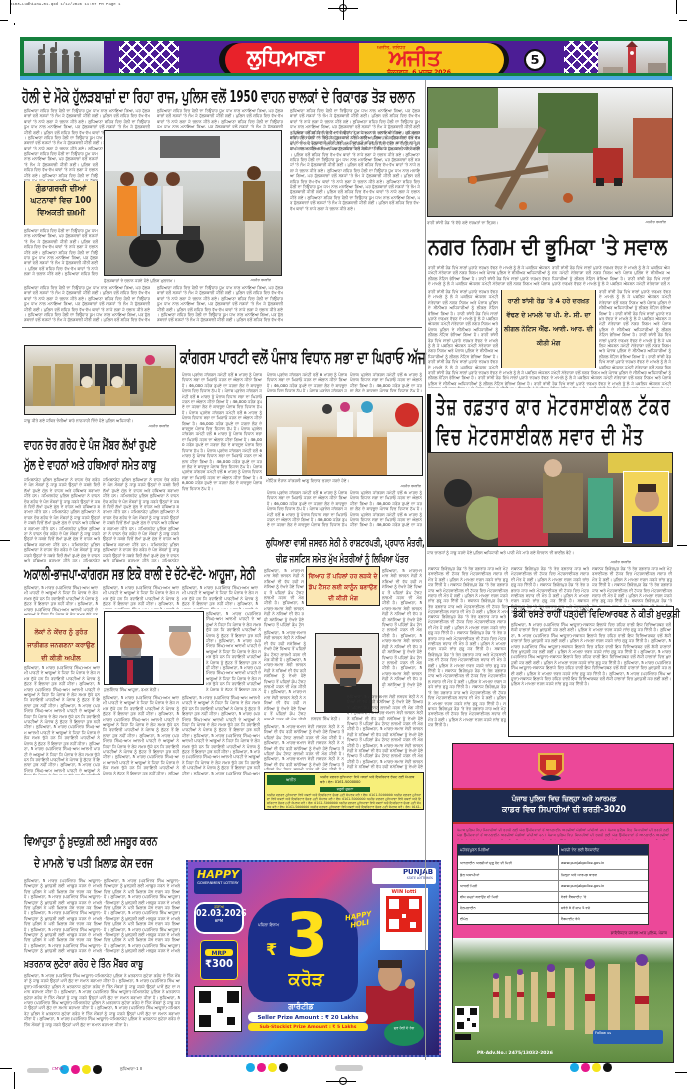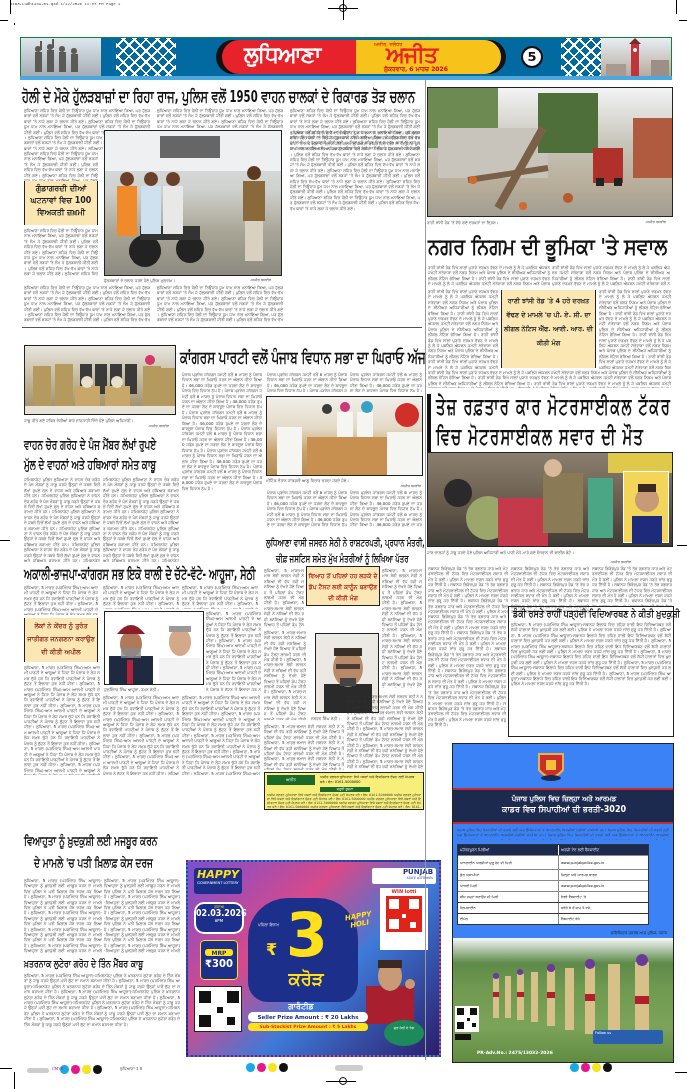--- a/index.html
+++ b/index.html
@@ -4,21 +4,21 @@
 <style>
 *{box-sizing:border-box;margin:0;padding:0}
 html,body{width:687px;height:1089px;background:#fff;overflow:hidden}
 body{position:relative;font-family:"DejaVu Sans",sans-serif;color:#111}
 .abs{position:absolute}
 .slug{left:10px;top:2px;font-size:4px;color:#444;font-family:"Liberation Mono",monospace}
 .reg{width:30px;height:1px;background:#000}
 .regv{width:1px;height:20px;background:#000}
 .circle{width:8px;height:8px;border:1px solid #000;border-radius:50%}
 
-.mast{left:20px;top:37px;width:652px;height:40px;background:#0369a1;border:1px solid #15803d;overflow:hidden}
+.mast{left:20px;top:37px;width:652px;height:40px;background:#4c1d95;border:4px solid #15803d;overflow:hidden}
 .mast .photoL{left:0;top:0;width:80px;height:38px;background:linear-gradient(180deg,#dfe7ee,#a5adb4)}
 .mast .photoR{right:0;top:0;width:70px;height:38px;background:linear-gradient(180deg,#e8eef3,#b7aaa0)}
 .mast .diamonds{top:0;height:38px;width:60px;background:repeating-linear-gradient(45deg,transparent 0 6px,#fff 6px 8px),repeating-linear-gradient(-45deg,transparent 0 6px,#fff 6px 8px)}
 .mast .pill{left:195px;top:2px;width:290px;height:34px;border-radius:17px;background:#111;overflow:hidden}
 .mast .pill .red{left:6px;top:0;width:140px;height:34px;background:#e8222a;border-radius:17px 0 0 17px}
 .mast .pill .yel{left:140px;top:0;width:145px;height:34px;background:#f7c21a;border-radius:0 17px 17px 0}
 .mast .t1{left:28px;top:2px;font-size:22px;font-weight:bold;color:#fff;font-family:"DejaVu Sans",sans-serif;letter-spacing:-1px}
 .mast .t2{left:170px;top:2px;font-size:22px;font-weight:bold;color:#e8222a;letter-spacing:-1px}
 .mast .edition{left:158px;top:1px;font-size:5px;color:#c00}
 .mast .date{left:168px;top:25px;font-size:6px;color:#c00;font-weight:bold}
@@ -175,21 +175,21 @@
 <div class="abs credit" style="left:610px;top:560px">-ਅਜੀਤ ਤਸਵੀਰ</div>
 <div class="abs txt" style="left:428px;top:566px;width:80px;height:48px">ਸਥਾਨਕ ਫ਼ਿਰੋਜ਼ਪੁਰ ਰੋਡ 'ਤੇ ਤੇਜ਼ ਰਫ਼ਤਾਰ ਕਾਰ ਅਤੇ ਮੋਟਰਸਾਈਕਲ ਦੀ ਟੱਕਰ ਵਿਚ ਮੋਟਰਸਾਈਕਲ ਸਵਾਰ ਦੀ ਮੌਤ ਹੋ ਗਈ। ਪੁਲਿਸ ਨੇ ਮਾਮਲਾ ਦਰਜ ਕਰਕੇ ਜਾਂਚ ਸ਼ੁਰੂ ਕਰ ਦਿੱਤੀ ਹੈ। ਸਥਾਨਕ ਫ਼ਿਰੋਜ਼ਪੁਰ ਰੋਡ 'ਤੇ ਤੇਜ਼ ਰਫ਼ਤਾਰ ਕਾਰ ਅਤੇ ਮੋਟਰਸਾਈਕਲ ਦੀ ਟੱਕਰ ਵਿਚ ਮੋਟਰਸਾਈਕਲ ਸਵਾਰ ਦੀ ਮੌਤ ਹੋ ਗਈ। ਪੁਲਿਸ ਨੇ ਮਾਮਲਾ ਦਰਜ ਕਰਕੇ ਜਾਂਚ ਸ਼ੁਰੂ ਕਰ ਦਿੱਤੀ ਹੈ। ਸਥਾਨਕ ਫ਼ਿਰੋਜ਼ਪੁਰ ਰੋਡ 'ਤੇ ਤੇਜ਼ ਰਫ਼ਤਾਰ ਕਾਰ ਅਤੇ ਮੋਟਰਸਾਈਕਲ ਦੀ ਟੱਕਰ ਵਿਚ ਮੋਟਰਸਾਈਕਲ ਸਵਾਰ ਦੀ ਮੌਤ ਹੋ ਗਈ। ਪੁਲਿਸ ਨੇ ਮਾਮਲਾ ਦਰਜ ਕਰਕੇ ਜਾਂਚ ਸ਼ੁਰੂ ਕਰ ਦਿੱਤੀ ਹੈ। ਸਥਾਨਕ ਫ਼ਿਰੋਜ਼ਪੁਰ ਰੋਡ 'ਤੇ ਤੇਜ਼ ਰਫ਼ਤਾਰ ਕਾਰ ਅਤੇ ਮੋਟਰਸਾਈਕਲ ਦੀ ਟੱਕਰ ਵਿਚ ਮੋਟਰਸਾਈਕਲ ਸਵਾਰ ਦੀ ਮੌਤ ਹੋ ਗਈ। ਪੁਲਿਸ ਨੇ ਮਾਮਲਾ ਦਰਜ ਕਰਕੇ ਜਾਂਚ ਸ਼ੁਰੂ ਕਰ ਦਿੱਤੀ ਹੈ। ਸਥਾਨਕ ਫ਼ਿਰੋਜ਼ਪੁਰ ਰੋਡ 'ਤੇ ਤੇਜ਼ ਰਫ਼ਤਾਰ ਕਾਰ ਅਤੇ ਮੋਟਰਸਾਈਕਲ ਦੀ ਟੱਕਰ ਵਿਚ ਮੋਟਰਸਾਈਕਲ ਸਵਾਰ ਦੀ ਮੌਤ ਹੋ ਗਈ। ਪੁਲਿਸ ਨੇ ਮਾਮਲਾ ਦਰਜ ਕਰਕੇ ਜਾਂਚ ਸ਼ੁਰੂ ਕਰ ਦਿੱਤੀ ਹੈ। ਸਥਾਨਕ ਫ਼ਿਰੋਜ਼ਪੁਰ ਰੋਡ 'ਤੇ ਤੇਜ਼ ਰਫ਼ਤਾਰ ਕਾਰ ਅਤੇ ਮੋਟਰਸਾਈਕਲ ਦੀ ਟੱਕਰ ਵਿਚ ਮੋਟਰਸਾਈਕਲ ਸਵਾਰ ਦੀ ਮੌਤ ਹੋ ਗਈ। ਪੁਲਿਸ ਨੇ ਮਾਮਲਾ ਦਰਜ ਕਰਕੇ ਜਾਂਚ ਸ਼ੁਰੂ ਕਰ ਦਿੱਤੀ ਹੈ। </div>
 <div class="abs txt" style="left:511px;top:566px;width:78px;height:48px">ਸਥਾਨਕ ਫ਼ਿਰੋਜ਼ਪੁਰ ਰੋਡ 'ਤੇ ਤੇਜ਼ ਰਫ਼ਤਾਰ ਕਾਰ ਅਤੇ ਮੋਟਰਸਾਈਕਲ ਦੀ ਟੱਕਰ ਵਿਚ ਮੋਟਰਸਾਈਕਲ ਸਵਾਰ ਦੀ ਮੌਤ ਹੋ ਗਈ। ਪੁਲਿਸ ਨੇ ਮਾਮਲਾ ਦਰਜ ਕਰਕੇ ਜਾਂਚ ਸ਼ੁਰੂ ਕਰ ਦਿੱਤੀ ਹੈ। ਸਥਾਨਕ ਫ਼ਿਰੋਜ਼ਪੁਰ ਰੋਡ 'ਤੇ ਤੇਜ਼ ਰਫ਼ਤਾਰ ਕਾਰ ਅਤੇ ਮੋਟਰਸਾਈਕਲ ਦੀ ਟੱਕਰ ਵਿਚ ਮੋਟਰਸਾਈਕਲ ਸਵਾਰ ਦੀ ਮੌਤ ਹੋ ਗਈ। ਪੁਲਿਸ ਨੇ ਮਾਮਲਾ ਦਰਜ ਕਰਕੇ ਜਾਂਚ ਸ਼ੁਰੂ ਕਰ ਦਿੱਤੀ ਹੈ। ਸਥਾਨਕ ਫ਼ਿਰੋਜ਼ਪੁਰ ਰੋਡ 'ਤੇ ਤੇਜ਼ ਰਫ਼ਤਾਰ ਕਾਰ ਅਤੇ ਮੋਟਰਸਾਈਕਲ ਦੀ ਟੱਕਰ ਵਿਚ ਮੋਟਰਸਾਈਕਲ ਸਵਾਰ ਦੀ ਮੌਤ ਹੋ ਗਈ। ਪੁਲਿਸ ਨੇ ਮਾਮਲਾ ਦਰਜ ਕਰਕੇ ਜਾਂਚ ਸ਼ੁਰੂ ਕਰ ਦਿੱਤੀ ਹੈ। ਸਥਾਨਕ ਫ਼ਿਰੋਜ਼ਪੁਰ ਰੋਡ 'ਤੇ ਤੇਜ਼ ਰਫ਼ਤਾਰ ਕਾਰ ਅਤੇ ਮੋਟਰਸਾਈਕਲ ਦੀ ਟੱਕਰ ਵਿਚ ਮੋਟਰਸਾਈਕਲ ਸਵਾਰ ਦੀ ਮੌਤ ਹੋ ਗਈ। ਪੁਲਿਸ ਨੇ ਮਾਮਲਾ ਦਰਜ ਕਰਕੇ ਜਾਂਚ ਸ਼ੁਰੂ ਕਰ ਦਿੱਤੀ ਹੈ। ਸਥਾਨਕ ਫ਼ਿਰੋਜ਼ਪੁਰ ਰੋਡ 'ਤੇ ਤੇਜ਼ ਰਫ਼ਤਾਰ ਕਾਰ ਅਤੇ ਮੋਟਰਸਾਈਕਲ ਦੀ ਟੱਕਰ ਵਿਚ ਮੋਟਰਸਾਈਕਲ ਸਵਾਰ ਦੀ ਮੌਤ ਹੋ ਗਈ। ਪੁਲਿਸ ਨੇ ਮਾਮਲਾ ਦਰਜ ਕਰਕੇ ਜਾਂਚ ਸ਼ੁਰੂ ਕਰ ਦਿੱਤੀ ਹੈ। ਸਥਾਨਕ ਫ਼ਿਰੋਜ਼ਪੁਰ ਰੋਡ 'ਤੇ ਤੇਜ਼ ਰਫ਼ਤਾਰ ਕਾਰ ਅਤੇ ਮੋਟਰਸਾਈਕਲ ਦੀ ਟੱਕਰ ਵਿਚ ਮੋਟਰਸਾਈਕਲ ਸਵਾਰ ਦੀ ਮੌਤ ਹੋ ਗਈ। ਪੁਲਿਸ ਨੇ ਮਾਮਲਾ ਦਰਜ ਕਰਕੇ ਜਾਂਚ ਸ਼ੁਰੂ ਕਰ ਦਿੱਤੀ ਹੈ। </div>
 <div class="abs txt" style="left:592px;top:566px;width:80px;height:40px">ਸਥਾਨਕ ਫ਼ਿਰੋਜ਼ਪੁਰ ਰੋਡ 'ਤੇ ਤੇਜ਼ ਰਫ਼ਤਾਰ ਕਾਰ ਅਤੇ ਮੋਟਰਸਾਈਕਲ ਦੀ ਟੱਕਰ ਵਿਚ ਮੋਟਰਸਾਈਕਲ ਸਵਾਰ ਦੀ ਮੌਤ ਹੋ ਗਈ। ਪੁਲਿਸ ਨੇ ਮਾਮਲਾ ਦਰਜ ਕਰਕੇ ਜਾਂਚ ਸ਼ੁਰੂ ਕਰ ਦਿੱਤੀ ਹੈ। ਸਥਾਨਕ ਫ਼ਿਰੋਜ਼ਪੁਰ ਰੋਡ 'ਤੇ ਤੇਜ਼ ਰਫ਼ਤਾਰ ਕਾਰ ਅਤੇ ਮੋਟਰਸਾਈਕਲ ਦੀ ਟੱਕਰ ਵਿਚ ਮੋਟਰਸਾਈਕਲ ਸਵਾਰ ਦੀ ਮੌਤ ਹੋ ਗਈ। ਪੁਲਿਸ ਨੇ ਮਾਮਲਾ ਦਰਜ ਕਰਕੇ ਜਾਂਚ ਸ਼ੁਰੂ ਕਰ ਦਿੱਤੀ ਹੈ। ਸਥਾਨਕ ਫ਼ਿਰੋਜ਼ਪੁਰ ਰੋਡ 'ਤੇ ਤੇਜ਼ ਰਫ਼ਤਾਰ ਕਾਰ ਅਤੇ ਮੋਟਰਸਾਈਕਲ ਦੀ ਟੱਕਰ ਵਿਚ ਮੋਟਰਸਾਈਕਲ ਸਵਾਰ ਦੀ ਮੌਤ ਹੋ ਗਈ। ਪੁਲਿਸ ਨੇ ਮਾਮਲਾ ਦਰਜ ਕਰਕੇ ਜਾਂਚ ਸ਼ੁਰੂ ਕਰ ਦਿੱਤੀ ਹੈ। ਸਥਾਨਕ ਫ਼ਿਰੋਜ਼ਪੁਰ ਰੋਡ 'ਤੇ ਤੇਜ਼ ਰਫ਼ਤਾਰ ਕਾਰ ਅਤੇ ਮੋਟਰਸਾਈਕਲ ਦੀ ਟੱਕਰ ਵਿਚ ਮੋਟਰਸਾਈਕਲ ਸਵਾਰ ਦੀ ਮੌਤ ਹੋ ਗਈ। ਪੁਲਿਸ ਨੇ ਮਾਮਲਾ ਦਰਜ ਕਰਕੇ ਜਾਂਚ ਸ਼ੁਰੂ ਕਰ ਦਿੱਤੀ ਹੈ। ਸਥਾਨਕ ਫ਼ਿਰੋਜ਼ਪੁਰ ਰੋਡ 'ਤੇ ਤੇਜ਼ ਰਫ਼ਤਾਰ ਕਾਰ ਅਤੇ ਮੋਟਰਸਾਈਕਲ ਦੀ ਟੱਕਰ ਵਿਚ ਮੋਟਰਸਾਈਕਲ ਸਵਾਰ ਦੀ ਮੌਤ ਹੋ ਗਈ। ਪੁਲਿਸ ਨੇ ਮਾਮਲਾ ਦਰਜ ਕਰਕੇ ਜਾਂਚ ਸ਼ੁਰੂ ਕਰ ਦਿੱਤੀ ਹੈ। ਸਥਾਨਕ ਫ਼ਿਰੋਜ਼ਪੁਰ ਰੋਡ 'ਤੇ ਤੇਜ਼ ਰਫ਼ਤਾਰ ਕਾਰ ਅਤੇ ਮੋਟਰਸਾਈਕਲ ਦੀ ਟੱਕਰ ਵਿਚ ਮੋਟਰਸਾਈਕਲ ਸਵਾਰ ਦੀ ਮੌਤ ਹੋ ਗਈ। ਪੁਲਿਸ ਨੇ ਮਾਮਲਾ ਦਰਜ ਕਰਕੇ ਜਾਂਚ ਸ਼ੁਰੂ ਕਰ ਦਿੱਤੀ ਹੈ। </div>
 
 <div class="abs box" style="left:508px;top:606px;width:166px;height:131px"></div>
 <div class="abs hl" style="left:513px;top:608px;font-size:10px;transform:scaleX(0.8)">ਡੰਕੀ ਰਸਤੇ ਰਾਹੀਂ ਪੜ੍ਹਦੀ ਵਿਦਿਆਰਥਣ ਨੇ ਕੀਤੀ ਖ਼ੁਦਕੁਸ਼ੀ</div>
 <div class="abs txt" style="left:511px;top:622px;width:160px;height:112px">ਲੁਧਿਆਣਾ, 5 ਮਾਰਚ (ਪਰਮਿੰਦਰ ਸਿੰਘ ਆਹੂਜਾ)-ਸਥਾਨਕ ਇਲਾਕੇ ਵਿਚ ਰਹਿਣ ਵਾਲੀ ਇਕ ਵਿਦਿਆਰਥਣ ਵਲੋਂ ਸ਼ੱਕੀ ਹਾਲਾਤਾਂ ਵਿਚ ਖ਼ੁਦਕੁਸ਼ੀ ਕਰ ਲਈ ਗਈ। ਪੁਲਿਸ ਨੇ ਮਾਮਲਾ ਦਰਜ ਕਰਕੇ ਜਾਂਚ ਸ਼ੁਰੂ ਕਰ ਦਿੱਤੀ ਹੈ। ਲੁਧਿਆਣਾ, 5 ਮਾਰਚ (ਪਰਮਿੰਦਰ ਸਿੰਘ ਆਹੂਜਾ)-ਸਥਾਨਕ ਇਲਾਕੇ ਵਿਚ ਰਹਿਣ ਵਾਲੀ ਇਕ ਵਿਦਿਆਰਥਣ ਵਲੋਂ ਸ਼ੱਕੀ ਹਾਲਾਤਾਂ ਵਿਚ ਖ਼ੁਦਕੁਸ਼ੀ ਕਰ ਲਈ ਗਈ। ਪੁਲਿਸ ਨੇ ਮਾਮਲਾ ਦਰਜ ਕਰਕੇ ਜਾਂਚ ਸ਼ੁਰੂ ਕਰ ਦਿੱਤੀ ਹੈ। ਲੁਧਿਆਣਾ, 5 ਮਾਰਚ (ਪਰਮਿੰਦਰ ਸਿੰਘ ਆਹੂਜਾ)-ਸਥਾਨਕ ਇਲਾਕੇ ਵਿਚ ਰਹਿਣ ਵਾਲੀ ਇਕ ਵਿਦਿਆਰਥਣ ਵਲੋਂ ਸ਼ੱਕੀ ਹਾਲਾਤਾਂ ਵਿਚ ਖ਼ੁਦਕੁਸ਼ੀ ਕਰ ਲਈ ਗਈ। ਪੁਲਿਸ ਨੇ ਮਾਮਲਾ ਦਰਜ ਕਰਕੇ ਜਾਂਚ ਸ਼ੁਰੂ ਕਰ ਦਿੱਤੀ ਹੈ। ਲੁਧਿਆਣਾ, 5 ਮਾਰਚ (ਪਰਮਿੰਦਰ ਸਿੰਘ ਆਹੂਜਾ)-ਸਥਾਨਕ ਇਲਾਕੇ ਵਿਚ ਰਹਿਣ ਵਾਲੀ ਇਕ ਵਿਦਿਆਰਥਣ ਵਲੋਂ ਸ਼ੱਕੀ ਹਾਲਾਤਾਂ ਵਿਚ ਖ਼ੁਦਕੁਸ਼ੀ ਕਰ ਲਈ ਗਈ। ਪੁਲਿਸ ਨੇ ਮਾਮਲਾ ਦਰਜ ਕਰਕੇ ਜਾਂਚ ਸ਼ੁਰੂ ਕਰ ਦਿੱਤੀ ਹੈ। ਲੁਧਿਆਣਾ, 5 ਮਾਰਚ (ਪਰਮਿੰਦਰ ਸਿੰਘ ਆਹੂਜਾ)-ਸਥਾਨਕ ਇਲਾਕੇ ਵਿਚ ਰਹਿਣ ਵਾਲੀ ਇਕ ਵਿਦਿਆਰਥਣ ਵਲੋਂ ਸ਼ੱਕੀ ਹਾਲਾਤਾਂ ਵਿਚ ਖ਼ੁਦਕੁਸ਼ੀ ਕਰ ਲਈ ਗਈ। ਪੁਲਿਸ ਨੇ ਮਾਮਲਾ ਦਰਜ ਕਰਕੇ ਜਾਂਚ ਸ਼ੁਰੂ ਕਰ ਦਿੱਤੀ ਹੈ। ਲੁਧਿਆਣਾ, 5 ਮਾਰਚ (ਪਰਮਿੰਦਰ ਸਿੰਘ ਆਹੂਜਾ)-ਸਥਾਨਕ ਇਲਾਕੇ ਵਿਚ ਰਹਿਣ ਵਾਲੀ ਇਕ ਵਿਦਿਆਰਥਣ ਵਲੋਂ ਸ਼ੱਕੀ ਹਾਲਾਤਾਂ ਵਿਚ ਖ਼ੁਦਕੁਸ਼ੀ ਕਰ ਲਈ ਗਈ। ਪੁਲਿਸ ਨੇ ਮਾਮਲਾ ਦਰਜ ਕਰਕੇ ਜਾਂਚ ਸ਼ੁਰੂ ਕਰ ਦਿੱਤੀ ਹੈ। </div>
 <div class="abs txt" style="left:428px;top:614px;width:78px;height:120px">ਸਥਾਨਕ ਫ਼ਿਰੋਜ਼ਪੁਰ ਰੋਡ 'ਤੇ ਤੇਜ਼ ਰਫ਼ਤਾਰ ਕਾਰ ਅਤੇ ਮੋਟਰਸਾਈਕਲ ਦੀ ਟੱਕਰ ਵਿਚ ਮੋਟਰਸਾਈਕਲ ਸਵਾਰ ਦੀ ਮੌਤ ਹੋ ਗਈ। ਪੁਲਿਸ ਨੇ ਮਾਮਲਾ ਦਰਜ ਕਰਕੇ ਜਾਂਚ ਸ਼ੁਰੂ ਕਰ ਦਿੱਤੀ ਹੈ। ਸਥਾਨਕ ਫ਼ਿਰੋਜ਼ਪੁਰ ਰੋਡ 'ਤੇ ਤੇਜ਼ ਰਫ਼ਤਾਰ ਕਾਰ ਅਤੇ ਮੋਟਰਸਾਈਕਲ ਦੀ ਟੱਕਰ ਵਿਚ ਮੋਟਰਸਾਈਕਲ ਸਵਾਰ ਦੀ ਮੌਤ ਹੋ ਗਈ। ਪੁਲਿਸ ਨੇ ਮਾਮਲਾ ਦਰਜ ਕਰਕੇ ਜਾਂਚ ਸ਼ੁਰੂ ਕਰ ਦਿੱਤੀ ਹੈ। ਸਥਾਨਕ ਫ਼ਿਰੋਜ਼ਪੁਰ ਰੋਡ 'ਤੇ ਤੇਜ਼ ਰਫ਼ਤਾਰ ਕਾਰ ਅਤੇ ਮੋਟਰਸਾਈਕਲ ਦੀ ਟੱਕਰ ਵਿਚ ਮੋਟਰਸਾਈਕਲ ਸਵਾਰ ਦੀ ਮੌਤ ਹੋ ਗਈ। ਪੁਲਿਸ ਨੇ ਮਾਮਲਾ ਦਰਜ ਕਰਕੇ ਜਾਂਚ ਸ਼ੁਰੂ ਕਰ ਦਿੱਤੀ ਹੈ। ਸਥਾਨਕ ਫ਼ਿਰੋਜ਼ਪੁਰ ਰੋਡ 'ਤੇ ਤੇਜ਼ ਰਫ਼ਤਾਰ ਕਾਰ ਅਤੇ ਮੋਟਰਸਾਈਕਲ ਦੀ ਟੱਕਰ ਵਿਚ ਮੋਟਰਸਾਈਕਲ ਸਵਾਰ ਦੀ ਮੌਤ ਹੋ ਗਈ। ਪੁਲਿਸ ਨੇ ਮਾਮਲਾ ਦਰਜ ਕਰਕੇ ਜਾਂਚ ਸ਼ੁਰੂ ਕਰ ਦਿੱਤੀ ਹੈ। ਸਥਾਨਕ ਫ਼ਿਰੋਜ਼ਪੁਰ ਰੋਡ 'ਤੇ ਤੇਜ਼ ਰਫ਼ਤਾਰ ਕਾਰ ਅਤੇ ਮੋਟਰਸਾਈਕਲ ਦੀ ਟੱਕਰ ਵਿਚ ਮੋਟਰਸਾਈਕਲ ਸਵਾਰ ਦੀ ਮੌਤ ਹੋ ਗਈ। ਪੁਲਿਸ ਨੇ ਮਾਮਲਾ ਦਰਜ ਕਰਕੇ ਜਾਂਚ ਸ਼ੁਰੂ ਕਰ ਦਿੱਤੀ ਹੈ। ਸਥਾਨਕ ਫ਼ਿਰੋਜ਼ਪੁਰ ਰੋਡ 'ਤੇ ਤੇਜ਼ ਰਫ਼ਤਾਰ ਕਾਰ ਅਤੇ ਮੋਟਰਸਾਈਕਲ ਦੀ ਟੱਕਰ ਵਿਚ ਮੋਟਰਸਾਈਕਲ ਸਵਾਰ ਦੀ ਮੌਤ ਹੋ ਗਈ। ਪੁਲਿਸ ਨੇ ਮਾਮਲਾ ਦਰਜ ਕਰਕੇ ਜਾਂਚ ਸ਼ੁਰੂ ਕਰ ਦਿੱਤੀ ਹੈ। </div>
 
-<div class="abs ad" style="left:452px;top:743px;width:222px;height:320px;background:#3b82f6;border:1px solid #222">
+<div class="abs ad" style="left:452px;top:743px;width:222px;height:320px;background:#ec4899;border:1px solid #222">
   <svg class="abs" style="left:84px;top:6px" width="28" height="34">
     <path d="M2 4 L26 4 L26 20 Q14 34 2 20 Z" fill="#c8302a" stroke="#e8b14a" stroke-width="2"></path>
     <rect x="9" y="10" width="10" height="10" fill="#f3c13a"></rect>
       <ellipse cx="14" cy="28" rx="10" ry="3" fill="#1d2a4f"></ellipse>
   </svg>
   <div class="abs" style="left:0;top:44px;width:222px;height:2px;background:#c72b2b"></div>
   <div class="abs" style="left:0;top:46px;width:222px;height:32px;background:#1d2a4f">
     <div style="color:#fff;font-size:7px;font-weight:bold;text-align:center;margin-top:5px">ਪੰਜਾਬ ਪੁਲਿਸ ਵਿਚ ਜ਼ਿਲ੍ਹਾ ਅਤੇ ਆਰਮਡ</div>
     <div style="color:#fff;font-size:8px;font-weight:bold;text-align:center;margin-top:2px">ਕਾਡਰ ਵਿਚ ਸਿਪਾਹੀਆਂ ਦੀ ਭਰਤੀ-3020</div>
   </div>
@@ -340,21 +340,21 @@
     </svg>
 </div>
 <div class="abs cap" style="left:311px;top:716px">ਜਸਵਨ ਸਿੰਘ ਸੇਠੀ।</div>
 <div class="abs txt" style="left:264px;top:724px;width:80px;height:46px">ਲੁਧਿਆਣਾ, 5 ਮਾਰਚ-ਸਮਾਜ ਸੇਵੀ ਜਸਵਨ ਸੇਠੀ ਨੇ ਨਸ਼ਿਆਂ ਦੀ ਵੱਧ ਰਹੀ ਸਮੱਸਿਆ ਨੂੰ ਦੇਖਦੇ ਹੋਏ ਵਿਆਹ ਤੋਂ ਪਹਿਲਾਂ ਡੋਪ ਟੈਸਟ ਲਾਜ਼ਮੀ ਕਰਨ ਦੀ ਮੰਗ ਕੀਤੀ ਹੈ। ਲੁਧਿਆਣਾ, 5 ਮਾਰਚ-ਸਮਾਜ ਸੇਵੀ ਜਸਵਨ ਸੇਠੀ ਨੇ ਨਸ਼ਿਆਂ ਦੀ ਵੱਧ ਰਹੀ ਸਮੱਸਿਆ ਨੂੰ ਦੇਖਦੇ ਹੋਏ ਵਿਆਹ ਤੋਂ ਪਹਿਲਾਂ ਡੋਪ ਟੈਸਟ ਲਾਜ਼ਮੀ ਕਰਨ ਦੀ ਮੰਗ ਕੀਤੀ ਹੈ। ਲੁਧਿਆਣਾ, 5 ਮਾਰਚ-ਸਮਾਜ ਸੇਵੀ ਜਸਵਨ ਸੇਠੀ ਨੇ ਨਸ਼ਿਆਂ ਦੀ ਵੱਧ ਰਹੀ ਸਮੱਸਿਆ ਨੂੰ ਦੇਖਦੇ ਹੋਏ ਵਿਆਹ ਤੋਂ ਪਹਿਲਾਂ ਡੋਪ ਟੈਸਟ ਲਾਜ਼ਮੀ ਕਰਨ ਦੀ ਮੰਗ ਕੀਤੀ ਹੈ। ਲੁਧਿਆਣਾ, 5 ਮਾਰਚ-ਸਮਾਜ ਸੇਵੀ ਜਸਵਨ ਸੇਠੀ ਨੇ ਨਸ਼ਿਆਂ ਦੀ ਵੱਧ ਰਹੀ ਸਮੱਸਿਆ ਨੂੰ ਦੇਖਦੇ ਹੋਏ ਵਿਆਹ ਤੋਂ ਪਹਿਲਾਂ ਡੋਪ ਟੈਸਟ ਲਾਜ਼ਮੀ ਕਰਨ ਦੀ ਮੰਗ ਕੀਤੀ ਹੈ। ਲੁਧਿਆਣਾ, 5 ਮਾਰਚ-ਸਮਾਜ ਸੇਵੀ ਜਸਵਨ ਸੇਠੀ ਨੇ ਨਸ਼ਿਆਂ ਦੀ ਵੱਧ ਰਹੀ ਸਮੱਸਿਆ ਨੂੰ ਦੇਖਦੇ ਹੋਏ ਵਿਆਹ ਤੋਂ ਪਹਿਲਾਂ ਡੋਪ ਟੈਸਟ ਲਾਜ਼ਮੀ ਕਰਨ ਦੀ ਮੰਗ ਕੀਤੀ ਹੈ। ਲੁਧਿਆਣਾ, 5 ਮਾਰਚ-ਸਮਾਜ ਸੇਵੀ ਜਸਵਨ ਸੇਠੀ ਨੇ ਨਸ਼ਿਆਂ ਦੀ ਵੱਧ ਰਹੀ ਸਮੱਸਿਆ ਨੂੰ ਦੇਖਦੇ ਹੋਏ ਵਿਆਹ ਤੋਂ ਪਹਿਲਾਂ ਡੋਪ ਟੈਸਟ ਲਾਜ਼ਮੀ ਕਰਨ ਦੀ ਮੰਗ ਕੀਤੀ ਹੈ। </div>
 <div class="abs txt" style="left:347px;top:694px;width:76px;height:76px">ਲੁਧਿਆਣਾ, 5 ਮਾਰਚ-ਸਮਾਜ ਸੇਵੀ ਜਸਵਨ ਸੇਠੀ ਨੇ ਨਸ਼ਿਆਂ ਦੀ ਵੱਧ ਰਹੀ ਸਮੱਸਿਆ ਨੂੰ ਦੇਖਦੇ ਹੋਏ ਵਿਆਹ ਤੋਂ ਪਹਿਲਾਂ ਡੋਪ ਟੈਸਟ ਲਾਜ਼ਮੀ ਕਰਨ ਦੀ ਮੰਗ ਕੀਤੀ ਹੈ। ਲੁਧਿਆਣਾ, 5 ਮਾਰਚ-ਸਮਾਜ ਸੇਵੀ ਜਸਵਨ ਸੇਠੀ ਨੇ ਨਸ਼ਿਆਂ ਦੀ ਵੱਧ ਰਹੀ ਸਮੱਸਿਆ ਨੂੰ ਦੇਖਦੇ ਹੋਏ ਵਿਆਹ ਤੋਂ ਪਹਿਲਾਂ ਡੋਪ ਟੈਸਟ ਲਾਜ਼ਮੀ ਕਰਨ ਦੀ ਮੰਗ ਕੀਤੀ ਹੈ। ਲੁਧਿਆਣਾ, 5 ਮਾਰਚ-ਸਮਾਜ ਸੇਵੀ ਜਸਵਨ ਸੇਠੀ ਨੇ ਨਸ਼ਿਆਂ ਦੀ ਵੱਧ ਰਹੀ ਸਮੱਸਿਆ ਨੂੰ ਦੇਖਦੇ ਹੋਏ ਵਿਆਹ ਤੋਂ ਪਹਿਲਾਂ ਡੋਪ ਟੈਸਟ ਲਾਜ਼ਮੀ ਕਰਨ ਦੀ ਮੰਗ ਕੀਤੀ ਹੈ। ਲੁਧਿਆਣਾ, 5 ਮਾਰਚ-ਸਮਾਜ ਸੇਵੀ ਜਸਵਨ ਸੇਠੀ ਨੇ ਨਸ਼ਿਆਂ ਦੀ ਵੱਧ ਰਹੀ ਸਮੱਸਿਆ ਨੂੰ ਦੇਖਦੇ ਹੋਏ ਵਿਆਹ ਤੋਂ ਪਹਿਲਾਂ ਡੋਪ ਟੈਸਟ ਲਾਜ਼ਮੀ ਕਰਨ ਦੀ ਮੰਗ ਕੀਤੀ ਹੈ। ਲੁਧਿਆਣਾ, 5 ਮਾਰਚ-ਸਮਾਜ ਸੇਵੀ ਜਸਵਨ ਸੇਠੀ ਨੇ ਨਸ਼ਿਆਂ ਦੀ ਵੱਧ ਰਹੀ ਸਮੱਸਿਆ ਨੂੰ ਦੇਖਦੇ ਹੋਏ ਵਿਆਹ ਤੋਂ ਪਹਿਲਾਂ ਡੋਪ ਟੈਸਟ ਲਾਜ਼ਮੀ ਕਰਨ ਦੀ ਮੰਗ ਕੀਤੀ ਹੈ। ਲੁਧਿਆਣਾ, 5 ਮਾਰਚ-ਸਮਾਜ ਸੇਵੀ ਜਸਵਨ ਸੇਠੀ ਨੇ ਨਸ਼ਿਆਂ ਦੀ ਵੱਧ ਰਹੀ ਸਮੱਸਿਆ ਨੂੰ ਦੇਖਦੇ ਹੋਏ ਵਿਆਹ ਤੋਂ ਪਹਿਲਾਂ ਡੋਪ ਟੈਸਟ ਲਾਜ਼ਮੀ ਕਰਨ ਦੀ ਮੰਗ ਕੀਤੀ ਹੈ। </div>
 
 <div class="abs hl" style="left:24px;top:565px;font-size:15px;transform:scaleX(0.63)">ਅਕਾਲੀ-ਭਾਜਪਾ-ਕਾਂਗਰਸ ਸਭ ਇਕੋ ਥਾਲੀ ਦੇ ਚੱਟੇ-ਵੱਟੇ- ਆਹੂਜਾ, ਸੇਠੀ</div>
 <div class="abs txt" style="left:24px;top:585px;width:74px;height:30px">ਲੁਧਿਆਣਾ, 5 ਮਾਰਚ (ਪਰਮਿੰਦਰ ਸਿੰਘ)-ਆਮ ਆਦਮੀ ਪਾਰਟੀ ਦੇ ਆਗੂਆਂ ਨੇ ਕਿਹਾ ਕਿ ਪੰਜਾਬ ਦੇ ਲੋਕ ਸਮਝ ਚੁੱਕੇ ਹਨ ਕਿ ਰਵਾਇਤੀ ਪਾਰਟੀਆਂ ਨੇ ਪੰਜਾਬ ਨੂੰ ਲੁੱਟਣ ਤੋਂ ਇਲਾਵਾ ਕੁਝ ਨਹੀਂ ਕੀਤਾ। ਲੁਧਿਆਣਾ, 5 ਮਾਰਚ (ਪਰਮਿੰਦਰ ਸਿੰਘ)-ਆਮ ਆਦਮੀ ਪਾਰਟੀ ਦੇ ਆਗੂਆਂ ਨੇ ਕਿਹਾ ਕਿ ਪੰਜਾਬ ਦੇ ਲੋਕ ਸਮਝ ਚੁੱਕੇ ਹਨ ਕਿ ਰਵਾਇਤੀ ਪਾਰਟੀਆਂ ਨੇ ਪੰਜਾਬ ਨੂੰ ਲੁੱਟਣ ਤੋਂ ਇਲਾਵਾ ਕੁਝ ਨਹੀਂ ਕੀਤਾ। ਲੁਧਿਆਣਾ, 5 ਮਾਰਚ (ਪਰਮਿੰਦਰ ਸਿੰਘ)-ਆਮ ਆਦਮੀ ਪਾਰਟੀ ਦੇ ਆਗੂਆਂ ਨੇ ਕਿਹਾ ਕਿ ਪੰਜਾਬ ਦੇ ਲੋਕ ਸਮਝ ਚੁੱਕੇ ਹਨ ਕਿ ਰਵਾਇਤੀ ਪਾਰਟੀਆਂ ਨੇ ਪੰਜਾਬ ਨੂੰ ਲੁੱਟਣ ਤੋਂ ਇਲਾਵਾ ਕੁਝ ਨਹੀਂ ਕੀਤਾ। ਲੁਧਿਆਣਾ, 5 ਮਾਰਚ (ਪਰਮਿੰਦਰ ਸਿੰਘ)-ਆਮ ਆਦਮੀ ਪਾਰਟੀ ਦੇ ਆਗੂਆਂ ਨੇ ਕਿਹਾ ਕਿ ਪੰਜਾਬ ਦੇ ਲੋਕ ਸਮਝ ਚੁੱਕੇ ਹਨ ਕਿ ਰਵਾਇਤੀ ਪਾਰਟੀਆਂ ਨੇ ਪੰਜਾਬ ਨੂੰ ਲੁੱਟਣ ਤੋਂ ਇਲਾਵਾ ਕੁਝ ਨਹੀਂ ਕੀਤਾ। ਲੁਧਿਆਣਾ, 5 ਮਾਰਚ (ਪਰਮਿੰਦਰ ਸਿੰਘ)-ਆਮ ਆਦਮੀ ਪਾਰਟੀ ਦੇ ਆਗੂਆਂ ਨੇ ਕਿਹਾ ਕਿ ਪੰਜਾਬ ਦੇ ਲੋਕ ਸਮਝ ਚੁੱਕੇ ਹਨ ਕਿ ਰਵਾਇਤੀ ਪਾਰਟੀਆਂ ਨੇ ਪੰਜਾਬ ਨੂੰ ਲੁੱਟਣ ਤੋਂ ਇਲਾਵਾ ਕੁਝ ਨਹੀਂ ਕੀਤਾ। ਲੁਧਿਆਣਾ, 5 ਮਾਰਚ (ਪਰਮਿੰਦਰ ਸਿੰਘ)-ਆਮ ਆਦਮੀ ਪਾਰਟੀ ਦੇ ਆਗੂਆਂ ਨੇ ਕਿਹਾ ਕਿ ਪੰਜਾਬ ਦੇ ਲੋਕ ਸਮਝ ਚੁੱਕੇ ਹਨ ਕਿ ਰਵਾਇਤੀ ਪਾਰਟੀਆਂ ਨੇ ਪੰਜਾਬ ਨੂੰ ਲੁੱਟਣ ਤੋਂ ਇਲਾਵਾ ਕੁਝ ਨਹੀਂ ਕੀਤਾ। </div>
 <div class="abs txt" style="left:103px;top:585px;width:76px;height:24px">ਲੁਧਿਆਣਾ, 5 ਮਾਰਚ (ਪਰਮਿੰਦਰ ਸਿੰਘ)-ਆਮ ਆਦਮੀ ਪਾਰਟੀ ਦੇ ਆਗੂਆਂ ਨੇ ਕਿਹਾ ਕਿ ਪੰਜਾਬ ਦੇ ਲੋਕ ਸਮਝ ਚੁੱਕੇ ਹਨ ਕਿ ਰਵਾਇਤੀ ਪਾਰਟੀਆਂ ਨੇ ਪੰਜਾਬ ਨੂੰ ਲੁੱਟਣ ਤੋਂ ਇਲਾਵਾ ਕੁਝ ਨਹੀਂ ਕੀਤਾ। ਲੁਧਿਆਣਾ, 5 ਮਾਰਚ (ਪਰਮਿੰਦਰ ਸਿੰਘ)-ਆਮ ਆਦਮੀ ਪਾਰਟੀ ਦੇ ਆਗੂਆਂ ਨੇ ਕਿਹਾ ਕਿ ਪੰਜਾਬ ਦੇ ਲੋਕ ਸਮਝ ਚੁੱਕੇ ਹਨ ਕਿ ਰਵਾਇਤੀ ਪਾਰਟੀਆਂ ਨੇ ਪੰਜਾਬ ਨੂੰ ਲੁੱਟਣ ਤੋਂ ਇਲਾਵਾ ਕੁਝ ਨਹੀਂ ਕੀਤਾ। ਲੁਧਿਆਣਾ, 5 ਮਾਰਚ (ਪਰਮਿੰਦਰ ਸਿੰਘ)-ਆਮ ਆਦਮੀ ਪਾਰਟੀ ਦੇ ਆਗੂਆਂ ਨੇ ਕਿਹਾ ਕਿ ਪੰਜਾਬ ਦੇ ਲੋਕ ਸਮਝ ਚੁੱਕੇ ਹਨ ਕਿ ਰਵਾਇਤੀ ਪਾਰਟੀਆਂ ਨੇ ਪੰਜਾਬ ਨੂੰ ਲੁੱਟਣ ਤੋਂ ਇਲਾਵਾ ਕੁਝ ਨਹੀਂ ਕੀਤਾ। ਲੁਧਿਆਣਾ, 5 ਮਾਰਚ (ਪਰਮਿੰਦਰ ਸਿੰਘ)-ਆਮ ਆਦਮੀ ਪਾਰਟੀ ਦੇ ਆਗੂਆਂ ਨੇ ਕਿਹਾ ਕਿ ਪੰਜਾਬ ਦੇ ਲੋਕ ਸਮਝ ਚੁੱਕੇ ਹਨ ਕਿ ਰਵਾਇਤੀ ਪਾਰਟੀਆਂ ਨੇ ਪੰਜਾਬ ਨੂੰ ਲੁੱਟਣ ਤੋਂ ਇਲਾਵਾ ਕੁਝ ਨਹੀਂ ਕੀਤਾ। ਲੁਧਿਆਣਾ, 5 ਮਾਰਚ (ਪਰਮਿੰਦਰ ਸਿੰਘ)-ਆਮ ਆਦਮੀ ਪਾਰਟੀ ਦੇ ਆਗੂਆਂ ਨੇ ਕਿਹਾ ਕਿ ਪੰਜਾਬ ਦੇ ਲੋਕ ਸਮਝ ਚੁੱਕੇ ਹਨ ਕਿ ਰਵਾਇਤੀ ਪਾਰਟੀਆਂ ਨੇ ਪੰਜਾਬ ਨੂੰ ਲੁੱਟਣ ਤੋਂ ਇਲਾਵਾ ਕੁਝ ਨਹੀਂ ਕੀਤਾ। ਲੁਧਿਆਣਾ, 5 ਮਾਰਚ (ਪਰਮਿੰਦਰ ਸਿੰਘ)-ਆਮ ਆਦਮੀ ਪਾਰਟੀ ਦੇ ਆਗੂਆਂ ਨੇ ਕਿਹਾ ਕਿ ਪੰਜਾਬ ਦੇ ਲੋਕ ਸਮਝ ਚੁੱਕੇ ਹਨ ਕਿ ਰਵਾਇਤੀ ਪਾਰਟੀਆਂ ਨੇ ਪੰਜਾਬ ਨੂੰ ਲੁੱਟਣ ਤੋਂ ਇਲਾਵਾ ਕੁਝ ਨਹੀਂ ਕੀਤਾ। </div>
 <div class="abs txt" style="left:182px;top:585px;width:76px;height:24px">ਲੁਧਿਆਣਾ, 5 ਮਾਰਚ (ਪਰਮਿੰਦਰ ਸਿੰਘ)-ਆਮ ਆਦਮੀ ਪਾਰਟੀ ਦੇ ਆਗੂਆਂ ਨੇ ਕਿਹਾ ਕਿ ਪੰਜਾਬ ਦੇ ਲੋਕ ਸਮਝ ਚੁੱਕੇ ਹਨ ਕਿ ਰਵਾਇਤੀ ਪਾਰਟੀਆਂ ਨੇ ਪੰਜਾਬ ਨੂੰ ਲੁੱਟਣ ਤੋਂ ਇਲਾਵਾ ਕੁਝ ਨਹੀਂ ਕੀਤਾ। ਲੁਧਿਆਣਾ, 5 ਮਾਰਚ (ਪਰਮਿੰਦਰ ਸਿੰਘ)-ਆਮ ਆਦਮੀ ਪਾਰਟੀ ਦੇ ਆਗੂਆਂ ਨੇ ਕਿਹਾ ਕਿ ਪੰਜਾਬ ਦੇ ਲੋਕ ਸਮਝ ਚੁੱਕੇ ਹਨ ਕਿ ਰਵਾਇਤੀ ਪਾਰਟੀਆਂ ਨੇ ਪੰਜਾਬ ਨੂੰ ਲੁੱਟਣ ਤੋਂ ਇਲਾਵਾ ਕੁਝ ਨਹੀਂ ਕੀਤਾ। ਲੁਧਿਆਣਾ, 5 ਮਾਰਚ (ਪਰਮਿੰਦਰ ਸਿੰਘ)-ਆਮ ਆਦਮੀ ਪਾਰਟੀ ਦੇ ਆਗੂਆਂ ਨੇ ਕਿਹਾ ਕਿ ਪੰਜਾਬ ਦੇ ਲੋਕ ਸਮਝ ਚੁੱਕੇ ਹਨ ਕਿ ਰਵਾਇਤੀ ਪਾਰਟੀਆਂ ਨੇ ਪੰਜਾਬ ਨੂੰ ਲੁੱਟਣ ਤੋਂ ਇਲਾਵਾ ਕੁਝ ਨਹੀਂ ਕੀਤਾ। ਲੁਧਿਆਣਾ, 5 ਮਾਰਚ (ਪਰਮਿੰਦਰ ਸਿੰਘ)-ਆਮ ਆਦਮੀ ਪਾਰਟੀ ਦੇ ਆਗੂਆਂ ਨੇ ਕਿਹਾ ਕਿ ਪੰਜਾਬ ਦੇ ਲੋਕ ਸਮਝ ਚੁੱਕੇ ਹਨ ਕਿ ਰਵਾਇਤੀ ਪਾਰਟੀਆਂ ਨੇ ਪੰਜਾਬ ਨੂੰ ਲੁੱਟਣ ਤੋਂ ਇਲਾਵਾ ਕੁਝ ਨਹੀਂ ਕੀਤਾ। ਲੁਧਿਆਣਾ, 5 ਮਾਰਚ (ਪਰਮਿੰਦਰ ਸਿੰਘ)-ਆਮ ਆਦਮੀ ਪਾਰਟੀ ਦੇ ਆਗੂਆਂ ਨੇ ਕਿਹਾ ਕਿ ਪੰਜਾਬ ਦੇ ਲੋਕ ਸਮਝ ਚੁੱਕੇ ਹਨ ਕਿ ਰਵਾਇਤੀ ਪਾਰਟੀਆਂ ਨੇ ਪੰਜਾਬ ਨੂੰ ਲੁੱਟਣ ਤੋਂ ਇਲਾਵਾ ਕੁਝ ਨਹੀਂ ਕੀਤਾ। ਲੁਧਿਆਣਾ, 5 ਮਾਰਚ (ਪਰਮਿੰਦਰ ਸਿੰਘ)-ਆਮ ਆਦਮੀ ਪਾਰਟੀ ਦੇ ਆਗੂਆਂ ਨੇ ਕਿਹਾ ਕਿ ਪੰਜਾਬ ਦੇ ਲੋਕ ਸਮਝ ਚੁੱਕੇ ਹਨ ਕਿ ਰਵਾਇਤੀ ਪਾਰਟੀਆਂ ਨੇ ਪੰਜਾਬ ਨੂੰ ਲੁੱਟਣ ਤੋਂ ਇਲਾਵਾ ਕੁਝ ਨਹੀਂ ਕੀਤਾ। </div>
-<div class="abs quote" style="left:24px;top:618px;width:74px;height:44px;font-size:6.5px;line-height:13px;padding-top:2px;color:#8a2a1e">ਲੋਕਾਂ ਨੇ ਕੇਂਦਰ ਨੂੰ ਤੁਰੰਤ ਜਾਤੀਗਤ ਜਨਗਣਨਾ ਕਰਾਉਣ ਦੀ ਕੀਤੀ ਅਪੀਲ</div>
+<div class="abs quote" style="left:24px;top:618px;width:74px;height:44px;font-size:6.5px;line-height:13px;padding-top:8px;color:#8a2a1e">ਲੋਕਾਂ ਨੇ ਕੇਂਦਰ ਨੂੰ ਤੁਰੰਤ ਜਾਤੀਗਤ ਜਨਗਣਨਾ ਕਰਾਉਣ ਦੀ ਕੀਤੀ ਅਪੀਲ</div>
 <div class="abs photo" style="left:104px;top:611px;width:100px;height:74px;background:#fff">
   <svg width="100" height="74">
     <rect x="4" y="44" width="44" height="30" fill="#1f2a40"></rect>
       <rect x="22" y="48" width="6" height="26" fill="#b3243a"></rect>
     <ellipse cx="26" cy="32" rx="11" ry="13" fill="#b07a5a"></ellipse>
       <path d="M12 22 Q26 4 40 22 Z" fill="#8a1e2a"></path>
       <rect x="16" y="36" width="20" height="10" fill="#8a8a8a" opacity=".8"></rect>
     <rect x="54" y="46" width="42" height="28" fill="#f3f3f3"></rect>
       <ellipse cx="75" cy="30" rx="11" ry="14" fill="#d4a98a"></ellipse>
       <rect x="64" y="14" width="22" height="6" fill="#9a9a9a"></rect>

